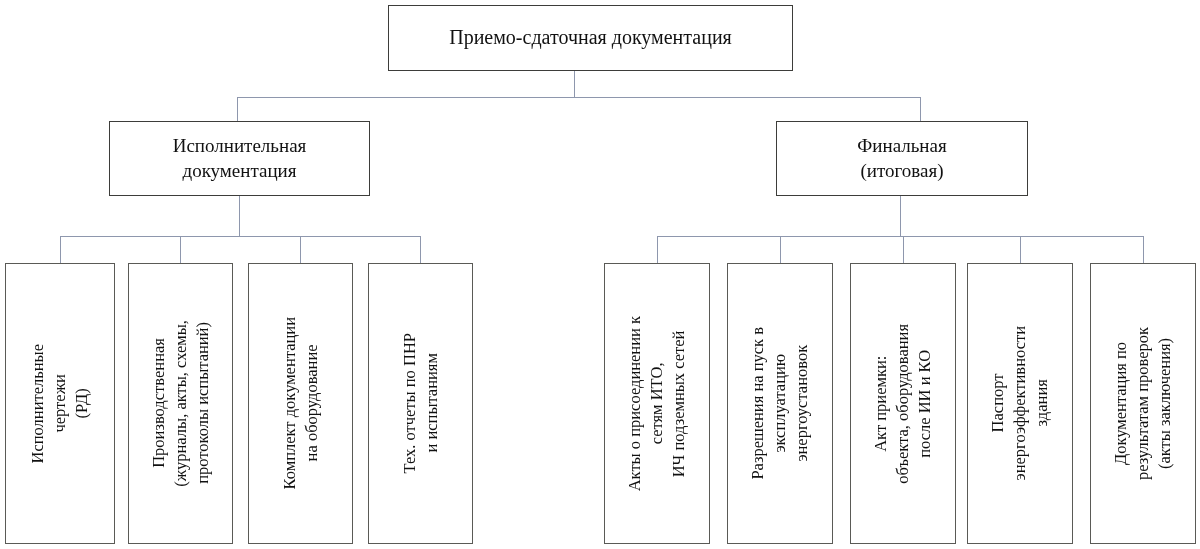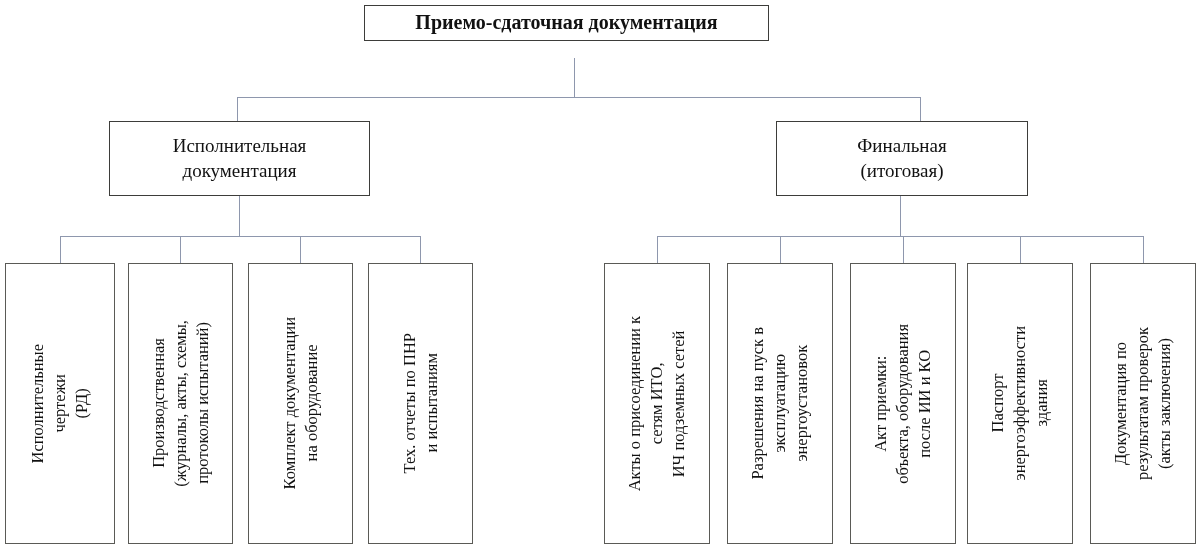--- a/index.html
+++ b/index.html
@@ -84,21 +84,21 @@
   <div class="line v" style="left:420px; top:236px; height:27px;"></div>
 
   <div class="line v" style="left:900px; top:195px; height:41px;"></div>
   <div class="line h" style="left:657px; top:236px; width:486px;"></div>
   <div class="line v" style="left:657px;  top:236px; height:27px;"></div>
   <div class="line v" style="left:780px; top:236px; height:27px;"></div>
   <div class="line v" style="left:903px; top:236px; height:27px;"></div>
   <div class="line v" style="left:1020px; top:236px; height:27px;"></div>
   <div class="line v" style="left:1143px; top:236px; height:27px;"></div>
 
-  <div class="box root" style="left:364px; top:5px; width:405px; height:36px;font-weight:bold;">
+  <div class="box root" style="left:388px; top:5px; width:405px; height:66px;">
     <span class="box-label">Приемо-сдаточная документация</span>
   </div>
 
   <div class="box level2" style="left:109px; top:121px; width:261px; height:75px;">
     <span class="box-label">Исполнительная
 документация</span>
   </div>
 
   <div class="box level2" style="left:776px; top:121px; width:252px; height:75px;">
     <span class="box-label">Финальная

